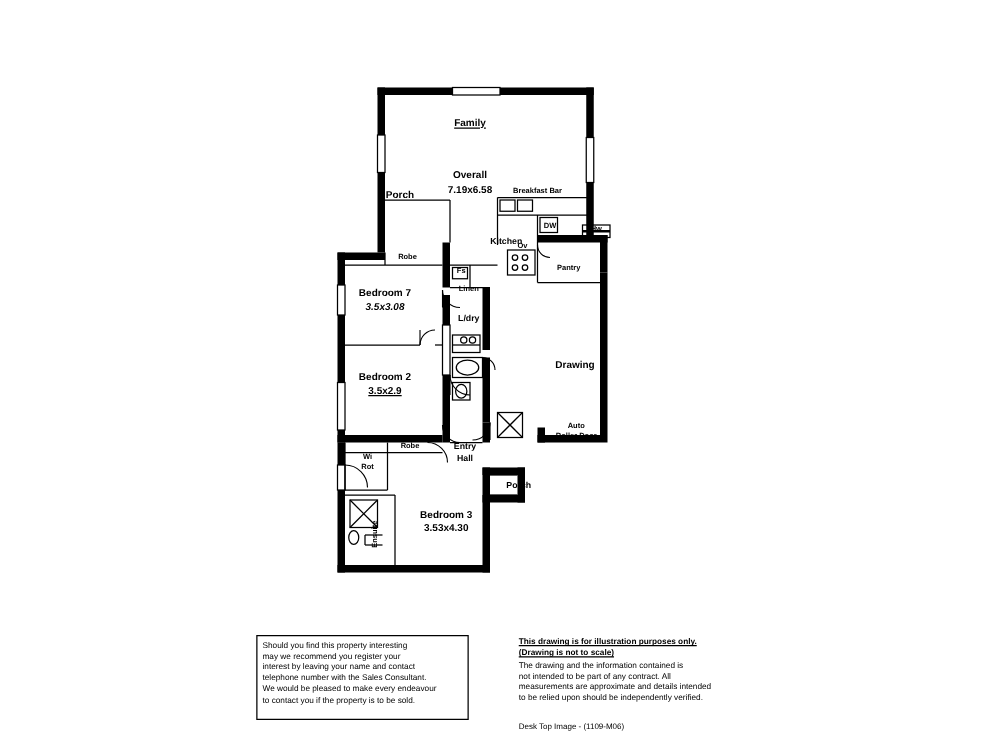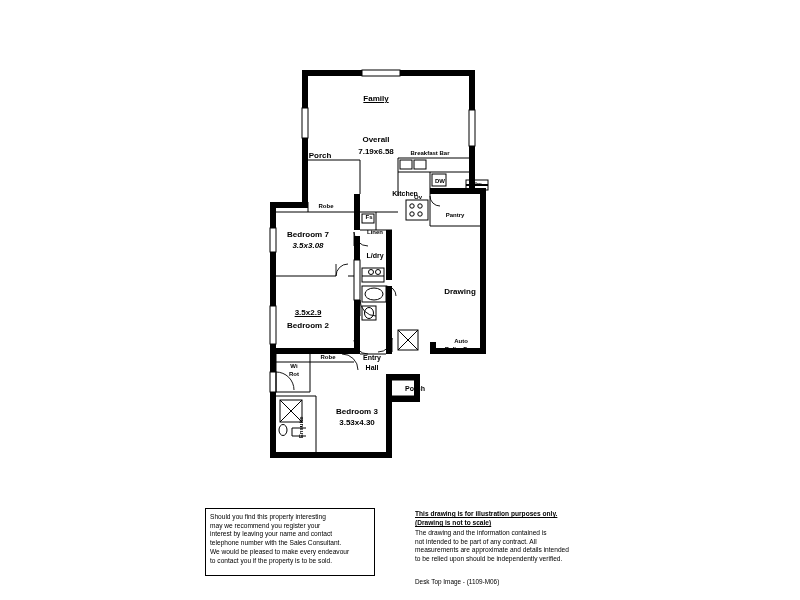--- a/index.html
+++ b/index.html
@@ -244,21 +244,21 @@
   <div class="lbl xs" style="left:437px; top:212px; width:36px;">Pantry</div>
   <div class="lbl xs" style="left:430px; top:178px; width:20px;">DW</div>
   <div class="lbl xs" style="left:409px; top:194px; width:18px;">Ov</div>
   <div class="lbl xs" style="left:361px; top:214px; width:16px;">Fs</div>
   <div class="lbl xs" style="left:466px; top:181px; width:22px;">Hw</div>
 
   <div class="lbl xs" style="left:308px; top:203px; width:36px;">Robe</div>
   <div class="lbl" style="left:274px; top:231px; width:68px;">Bedroom 7</div>
   <div class="lbl" style="left:274px; top:242px; width:68px;font-style:italic;">3.5x3.08</div>
 
-  <div class="lbl" style="left:274px; top:298px; width:68px;margin-top:24px;">Bedroom 2</div>
+  <div class="lbl" style="left:274px; top:298px; width:68px;">Bedroom 2</div>
   <div class="lbl" style="left:274px; top:309px; width:68px;text-decoration:underline;">3.5x2.9</div>
 
   <div class="lbl xs" style="left:358px; top:229px; width:34px;">Linen</div>
   <div class="lbl sm" style="left:358px; top:252px; width:34px;">L/dry</div>
 
   <div class="lbl" style="left:434px; top:288px; width:52px;">Drawing</div>
   <div class="lbl xs" style="left:438px; top:338px; width:46px;">Auto</div>
   <div class="lbl xs" style="left:432px; top:346px; width:58px;">Roller Door</div>
 
   <div class="lbl xs" style="left:310px; top:354px; width:36px;">Robe</div>

